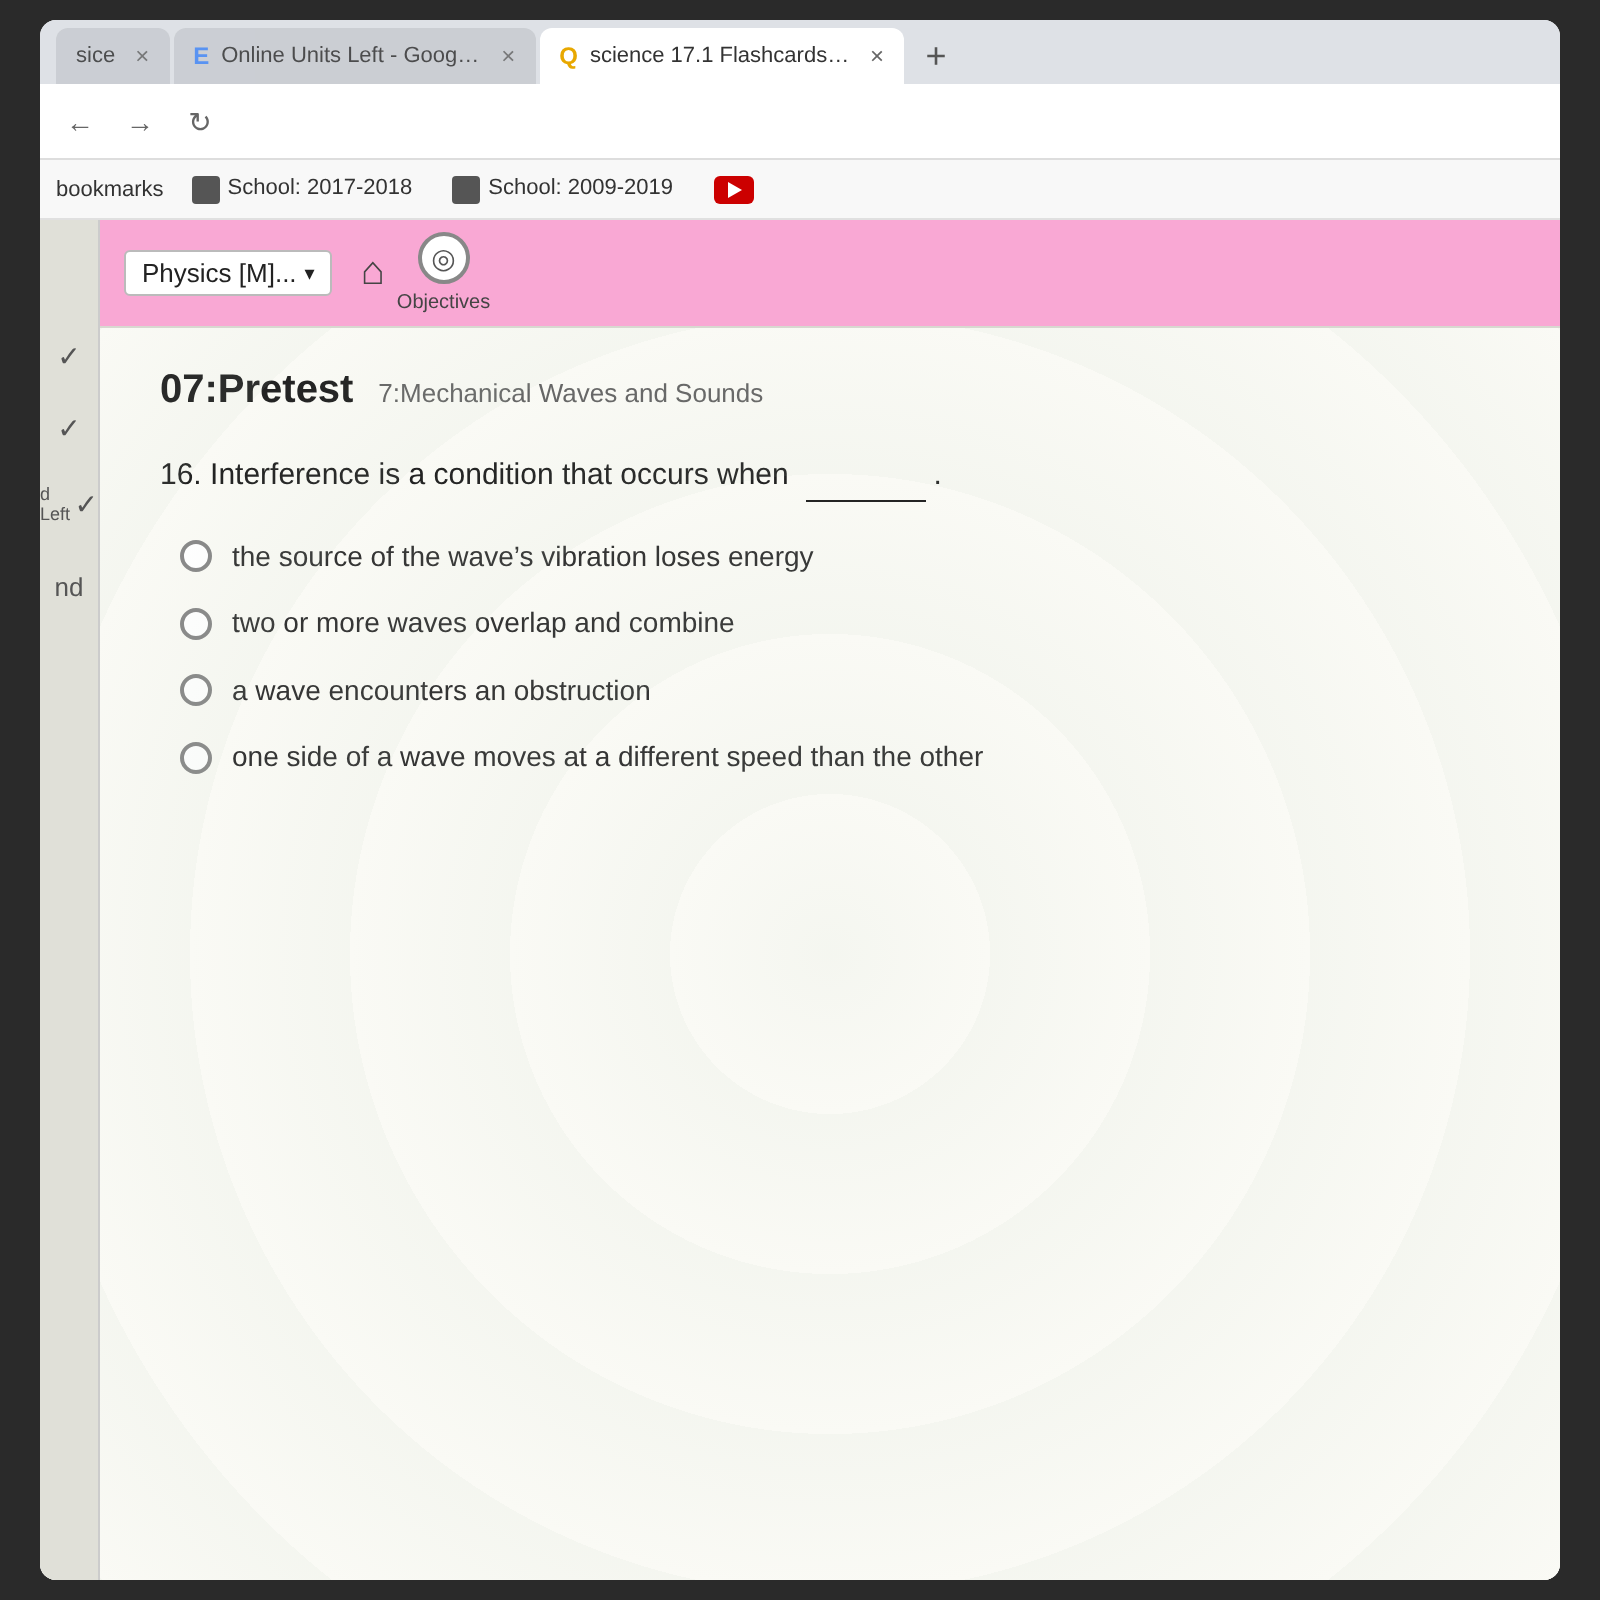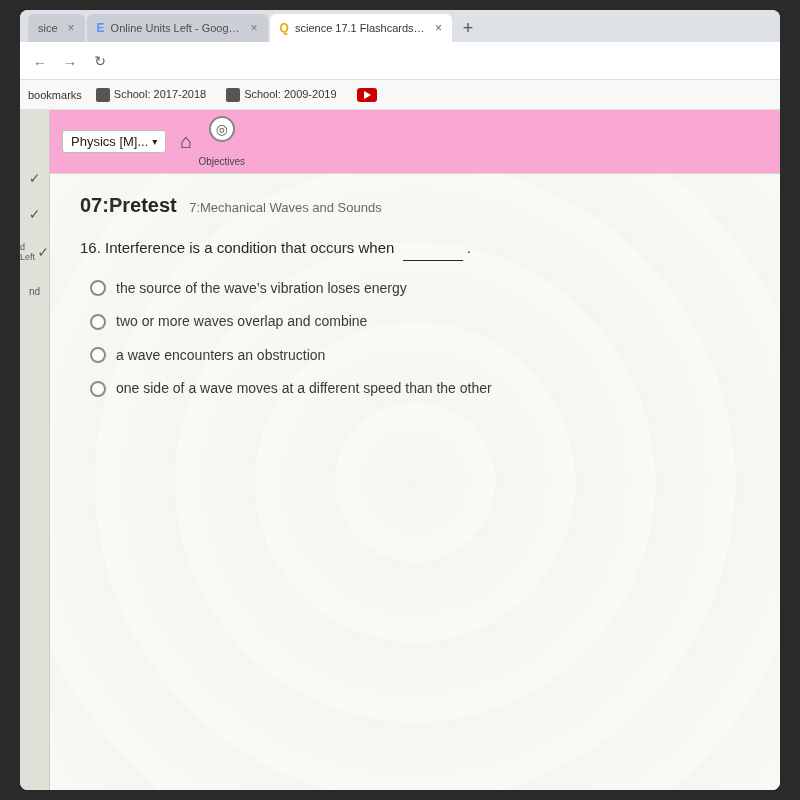--- a/index.html
+++ b/index.html
@@ -367,37 +367,37 @@
 
     <div class="page-content">
 
       <div class="left-sidebar-edge">
         <span class="edge-check">✓</span>
         <span class="edge-check">✓</span>
         <div style="display:flex;align-items:center;gap:2px;">
           <span style="font-size:9px;color:#555;">d Left</span>
           <span class="edge-check">✓</span>
         </div>
-        <div style="font-size:10px;color:#555;margin-top:4px;">nd</div>
+        <div style="font-size:13px;color:#555;margin-top:4px;">nd</div>
       </div>
 
       <div class="content-wrapper">
 
         <div class="top-nav-bar">
           <div class="physics-dropdown">
             <span>Physics [M]...</span>
             <span style="font-size:10px;">▾</span>
           </div>
           <div style="display:flex;align-items:center;gap:6px;">
             <div style="font-size:20px;color:#444;cursor:pointer;">⌂</div>
             <div style="display:flex;flex-direction:column;align-items:center;cursor:pointer;">
               <div style="width:26px;height:26px;border:2px solid #888;border-radius:50%;display:flex;align-items:center;justify-content:center;background:white;">
                 <span style="font-size:14px;color:#555;">◎</span>
               </div>
-              <span style="font-size:10px;color:#444;margin-top:14px;">Objectives</span>
+              <span style="font-size:10px;color:#444;margin-top:4px;">Objectives</span>
             </div>
           </div>
         </div>
 
         <div class="main-content">
 
           <div class="page-title-row">
             <span class="pretest-title">07:Pretest</span>
             <span class="pretest-subtitle">7:Mechanical Waves and Sounds</span>
           </div>

